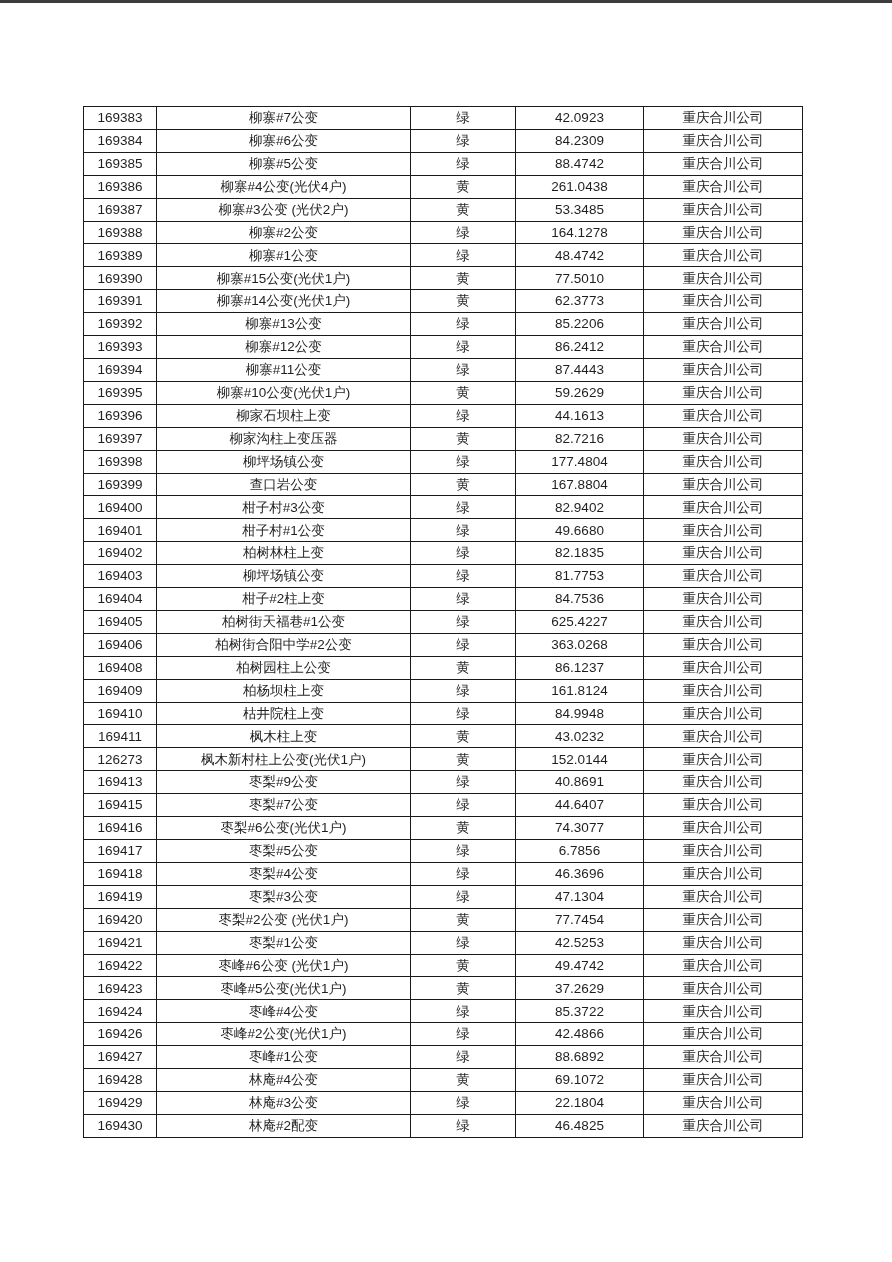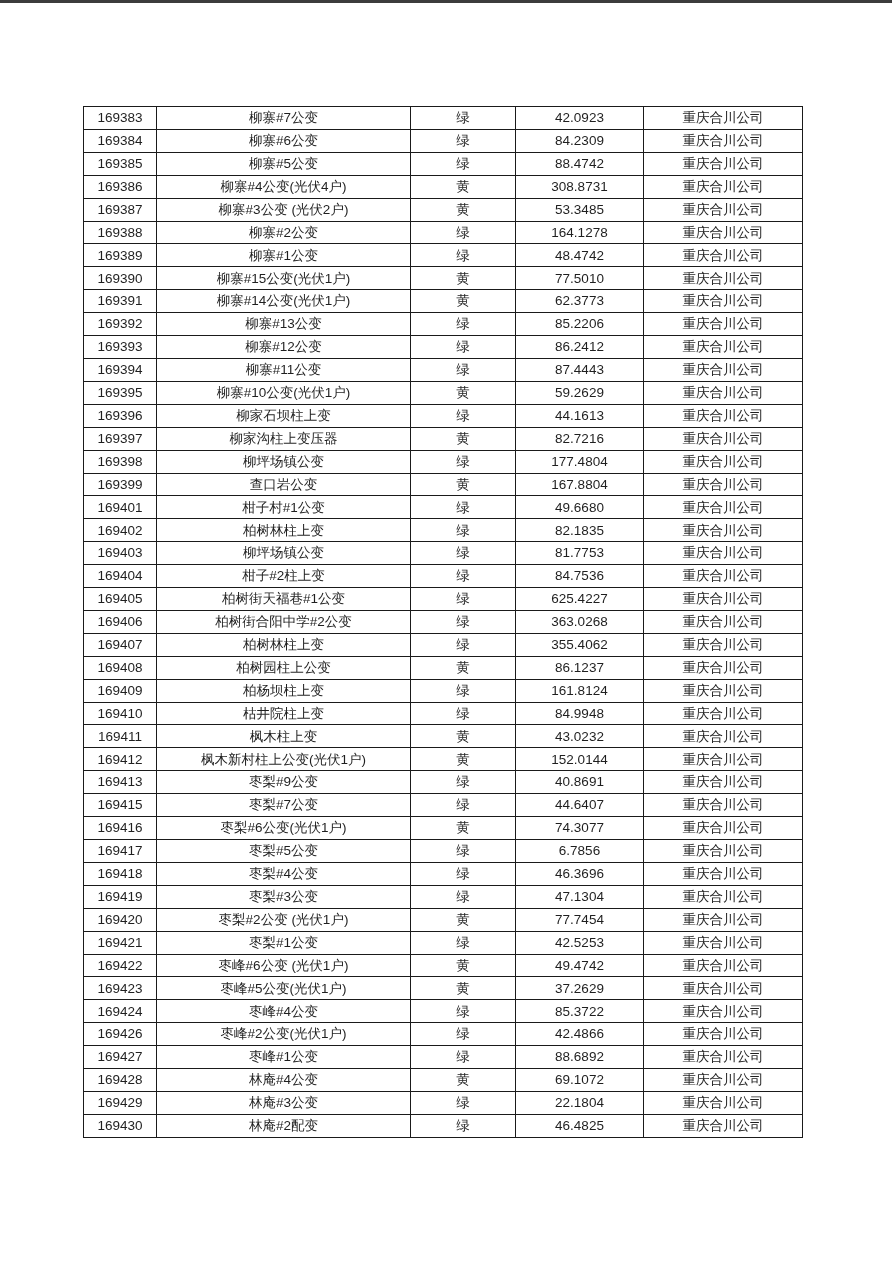--- a/index.html
+++ b/index.html
@@ -82,21 +82,21 @@
           <td>169385</td>
           <td>柳寨#5公变</td>
           <td>绿</td>
           <td>88.4742</td>
           <td>重庆合川公司</td>
         </tr>
         <tr>
           <td>169386</td>
           <td>柳寨#4公变(光伏4户)</td>
           <td>黄</td>
-          <td>308.8731</td>
+          <td>261.0438</td>
           <td>重庆合川公司</td>
         </tr>
         <tr>
           <td>169387</td>
           <td>柳寨#3公变 (光伏2户)</td>
           <td>黄</td>
           <td>53.3485</td>
           <td>重庆合川公司</td>
         </tr>
         <tr>
@@ -177,20 +177,27 @@
           <td>重庆合川公司</td>
         </tr>
         <tr>
           <td>169399</td>
           <td>查口岩公变</td>
           <td>黄</td>
           <td>167.8804</td>
           <td>重庆合川公司</td>
         </tr>
         <tr>
+          <td>169400</td>
+          <td>柑子村#3公变</td>
+          <td>绿</td>
+          <td>82.9402</td>
+          <td>重庆合川公司</td>
+        </tr>
+        <tr>
           <td>169401</td>
           <td>柑子村#1公变</td>
           <td>绿</td>
           <td>49.6680</td>
           <td>重庆合川公司</td>
         </tr>
         <tr>
           <td>169402</td>
           <td>柏树林柱上变</td>
           <td>绿</td>
@@ -219,27 +226,20 @@
           <td>重庆合川公司</td>
         </tr>
         <tr>
           <td>169406</td>
           <td>柏树街合阳中学#2公变</td>
           <td>绿</td>
           <td>363.0268</td>
           <td>重庆合川公司</td>
         </tr>
         <tr>
-          <td>169407</td>
-          <td>柏树林柱上变</td>
-          <td>绿</td>
-          <td>355.4062</td>
-          <td>重庆合川公司</td>
-        </tr>
-        <tr>
           <td>169408</td>
           <td>柏树园柱上公变</td>
           <td>黄</td>
           <td>86.1237</td>
           <td>重庆合川公司</td>
         </tr>
         <tr>
           <td>169409</td>
           <td>柏杨坝柱上变</td>
           <td>绿</td>
@@ -254,21 +254,21 @@
           <td>重庆合川公司</td>
         </tr>
         <tr>
           <td>169411</td>
           <td>枫木柱上变</td>
           <td>黄</td>
           <td>43.0232</td>
           <td>重庆合川公司</td>
         </tr>
         <tr>
-          <td>169412</td>
+          <td>126273</td>
           <td>枫木新村柱上公变(光伏1户)</td>
           <td>黄</td>
           <td>152.0144</td>
           <td>重庆合川公司</td>
         </tr>
         <tr>
           <td>169413</td>
           <td>枣梨#9公变</td>
           <td>绿</td>
           <td>40.8691</td>

